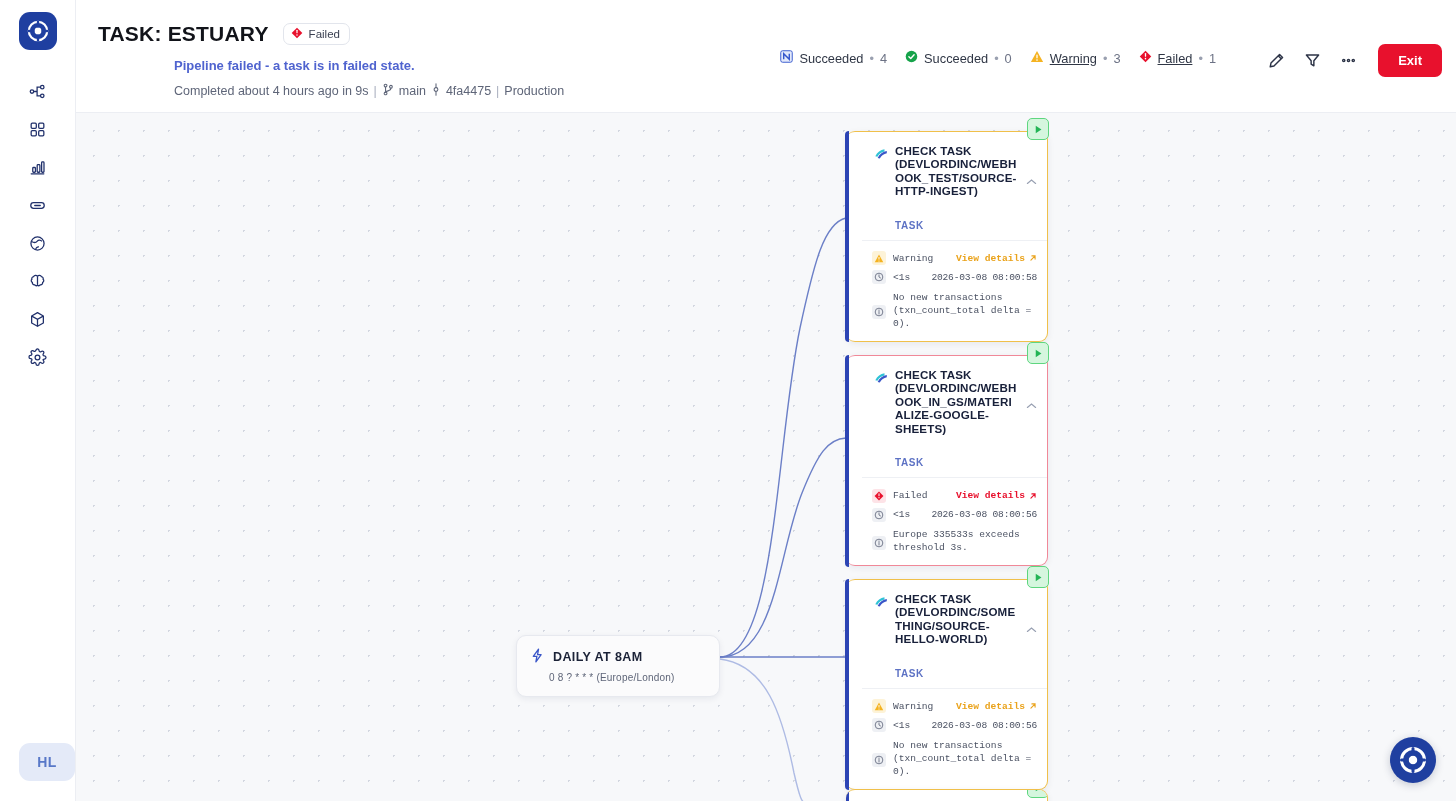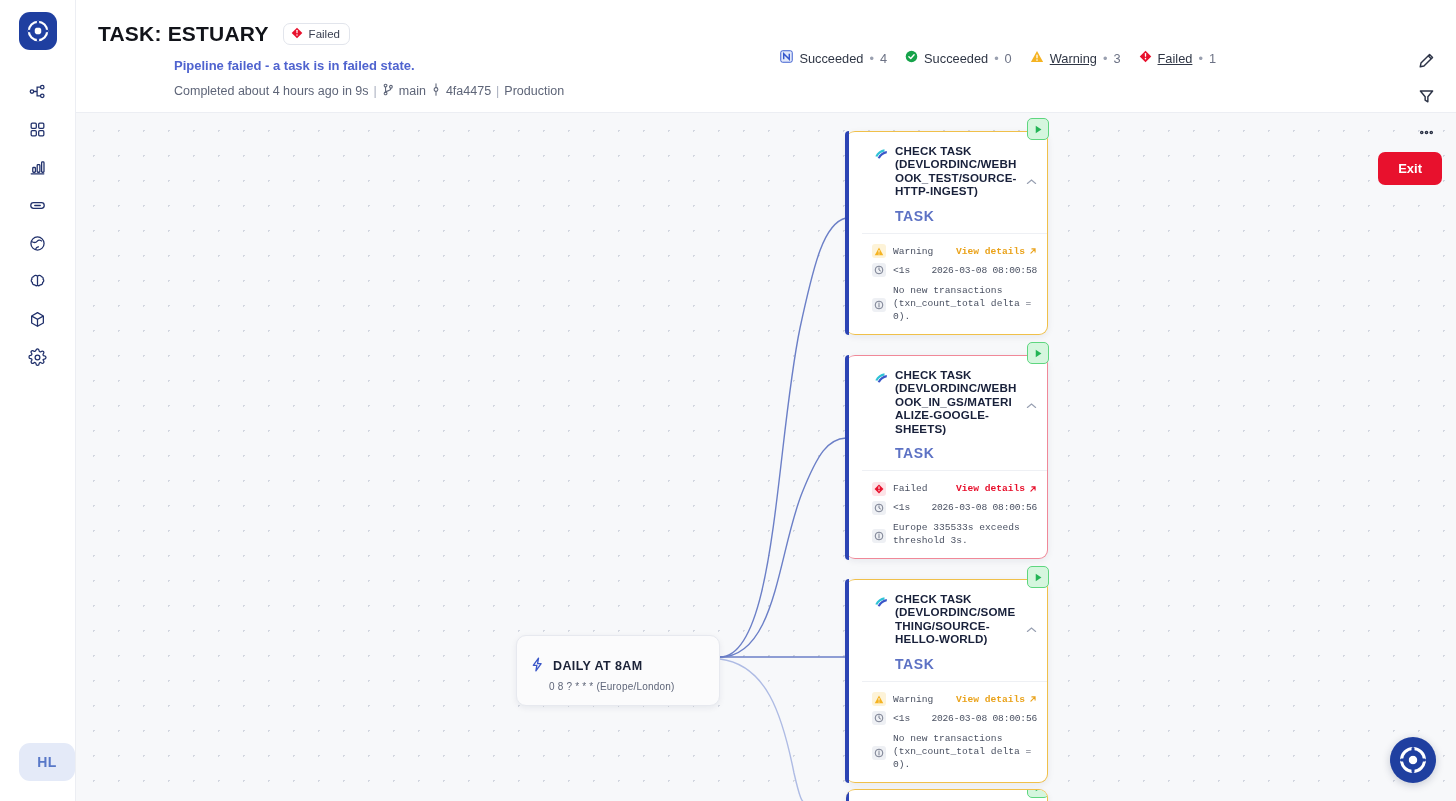--- a/index.html
+++ b/index.html
@@ -73,21 +73,21 @@
     font-size: 12.8px; color: #2f3645;
   }
   .sum-item { display: flex; align-items: center; gap: 6px; }
   .sum-item .lbl { color: #2f3645; }
   .sum-item .lbl.link { text-decoration: underline; }
   .sum-item .dot { color: #9aa0b0; }
   .sum-item .cnt { color: #6c7285; }
 
   .hdr-actions {
     position: absolute; right: 14px; top: 44px;
-    display: flex; align-items: flex-end; gap: 4px; flex-direction: column;
+    display: flex; align-items: center; gap: 4px;
   }
   .icon-btn {
     width: 32px; height: 32px; border-radius: 7px; border: none; background: transparent;
     display: flex; align-items: center; justify-content: center; cursor: pointer;
     color: #2c3346; font-size: 16px;
   }
   .icon-btn svg { stroke: #2c3346; fill: none; stroke-width: 1.7; }
   .exit-btn {
     margin-left: 10px;
     background: #e8112d; color: #fff; border: none;
@@ -108,21 +108,21 @@
   }
   .edges { position: absolute; left: 0; top: 0; width: 1380px; height: 688px; }
   .edges path { fill: none; stroke: #6b7fc7; stroke-width: 1.4; }
   .edges path.faint { stroke: #aebbe4; }
 
   
   .schedule-node {
     position: absolute; left: 440px; top: 522px;
     width: 204px; background: #fbfbfc;
     border: 1px solid #e7e9ef; border-radius: 10px;
-    padding: 21px 14px 13px 14px;
+    padding: 12px 14px 13px 14px;
     box-shadow: 0 2px 6px rgba(20,30,70,.07);
     cursor: pointer;
   }
   .sched-title {
     display: flex; align-items: center; gap: 8px;
     font-size: 12.5px; font-weight: 700; color: #1b2237; letter-spacing: .4px;
   }
   .sched-cron {
     margin-top: 6px; margin-left: 18px;
     font-size: 10px; color: #5e6578; letter-spacing: .2px;
@@ -156,22 +156,22 @@
     display: flex; align-items: center; justify-content: center;
   }
   .card-head { padding: 12px 30px 9px 12px; position: relative; }
   .card-head-top { display: flex; gap: 7px; }
   .flow-icon { flex: 0 0 14px; margin-top: 2px; }
   .card-title {
     font-size: 11.6px; font-weight: 600; color: #18203a;
     line-height: 1.16; letter-spacing: .15px; word-break: break-word;
   }
   .card-kind {
-    margin-top: 10px; margin-left: 21px;
-    font-size: 14px; font-weight: 600; color: #5d72c4; letter-spacing: .6px;
+    margin-top: 22px; margin-left: 21px;
+    font-size: 10px; font-weight: 600; color: #5d72c4; letter-spacing: .6px;
   }
   .card-body {
     border-top: 1px solid #eef0f4;
     padding: 8px 10px 10px 10px;
     font-family: "Liberation Mono", "DejaVu Sans Mono", monospace;
     font-size: 9.6px;
   }
   .row { display: flex; align-items: center; gap: 7px; min-height: 19px; }
   .row .mini-ic {
     flex: 0 0 14px; height: 14px; border-radius: 3px;

